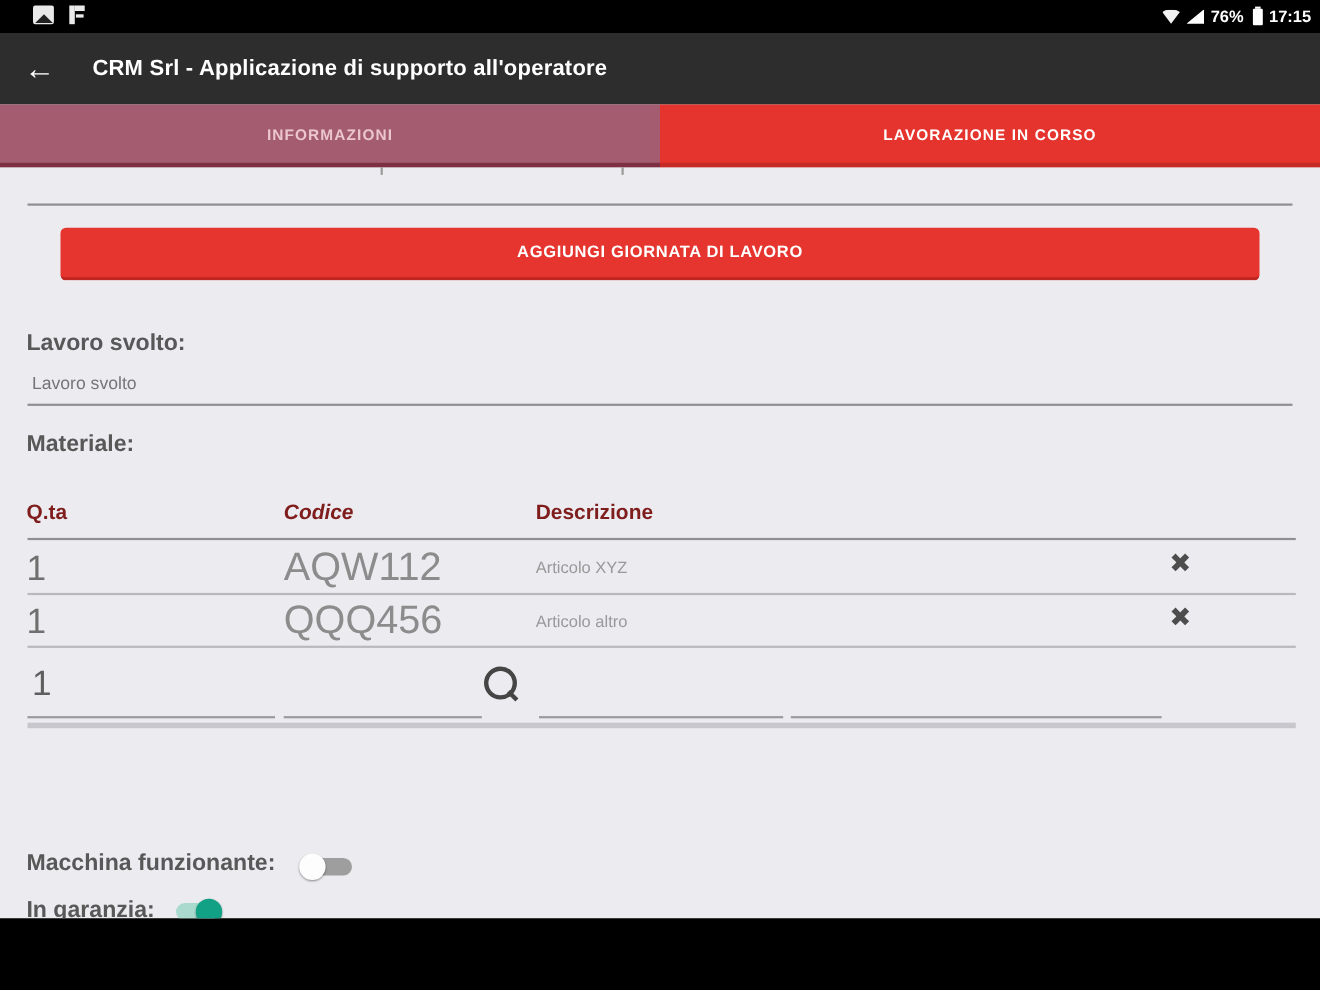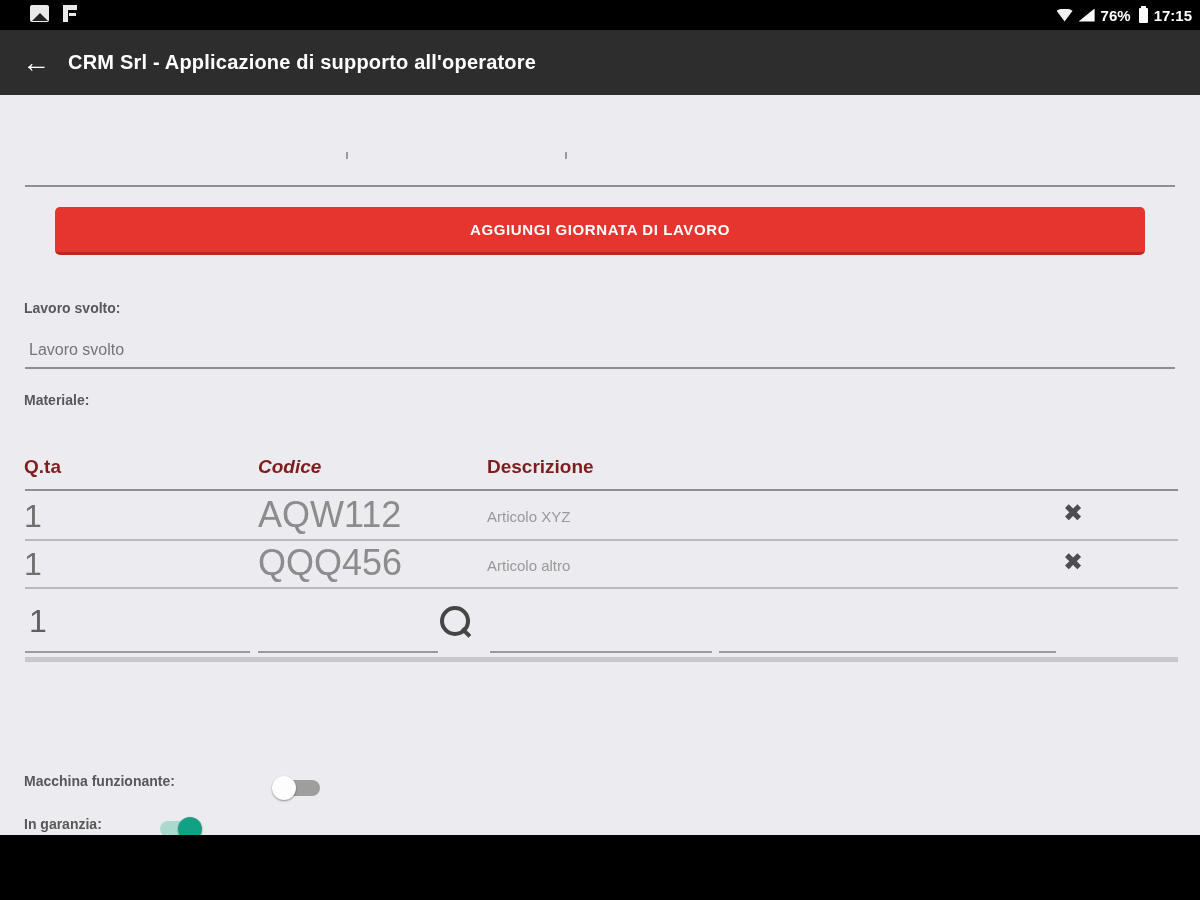--- a/index.html
+++ b/index.html
@@ -17,32 +17,32 @@
   .notif-ic2{width:14px;height:17px;position:relative;}
   .notif-ic2::before{content:"";position:absolute;left:0;top:0;width:5px;height:17px;background:#e9e9e9;}
   .notif-ic2::after{content:"";position:absolute;left:5px;top:0;width:9px;height:5px;background:#e9e9e9;box-shadow:0 7px 0 -1px #e9e9e9;}
   .wifi-icon{width:16px;height:13px;background:#fff;clip-path:polygon(50% 100%,0 18%,18% 6%,50% 0,82% 6%,100% 18%);opacity:.95;}
   .signal-icon{width:16px;height:13px;background:#fff;clip-path:polygon(100% 0,100% 100%,0 100%);}
   .battery-icon{width:9px;height:15px;background:#fff;border-radius:1px;position:relative;margin-left:2px;}
   .battery-icon::before{content:"";position:absolute;top:-2px;left:2px;width:5px;height:2px;background:#fff;}
   
   .app-bar{position:absolute;left:0;top:30px;width:1200px;height:65px;background:#2d2d2d;display:flex;align-items:center;}
   .back-icon{color:#fff;font-size:28px;margin-left:22px;width:34px;line-height:1;cursor:pointer;}
-  .app-title{color:#fff;font-size:20px;font-weight:bold;margin-left:12px;letter-spacing:.2px;}
+  .app-title{color:#fff;font-size:20px;font-weight:bold;margin-left:28px;letter-spacing:.2px;}
   
   .tab-bar{position:absolute;left:0;top:95px;width:1200px;height:57px;display:flex;}
   .tab{flex:1;display:flex;align-items:center;justify-content:center;font-size:14px;font-weight:bold;letter-spacing:1px;box-sizing:border-box;cursor:pointer;}
   .tab-inactive{background:#a45c70;color:#ecc6ce;border-bottom:4px solid #7d3044;}
   .tab-active{background:#e5342e;color:#fff;border-bottom:4px solid #c52b24;}
   
   .underline{position:absolute;height:2px;background:#8e8e93;}
   .row-line{position:absolute;height:2px;background:#b8b8be;}
   .thick-line{position:absolute;height:5px;background:#c7c7cd;}
   .tick{position:absolute;width:2px;height:7px;background:#9b9b9b;}
-  .section-label{position:absolute;font-size:14px;font-weight:bold;color:#585858;}
+  .section-label{position:absolute;font-size:21px;font-weight:bold;color:#585858;}
   .red-btn{position:absolute;left:55px;width:1090px;height:48px;background:#e6352f;border:none;border-radius:5px;border-bottom:3px solid #bf2620;color:#fff;font-family:inherit;font-size:15px;font-weight:bold;letter-spacing:.6px;display:flex;align-items:center;justify-content:center;cursor:pointer;}
   .col-header{position:absolute;font-size:19px;font-weight:bold;color:#7f1d1d;}
   .cell-qty{position:absolute;font-size:32px;color:#6f6f6f;}
   .cell-code{position:absolute;font-size:36px;color:#8c8c8c;}
   .cell-desc{position:absolute;font-size:15px;color:#999;}
   .delete-x{position:absolute;font-size:24px;font-weight:bold;color:#4d4d4d;cursor:pointer;line-height:1;}
   .ghost-input{position:absolute;background:transparent;border:none;outline:none;font-family:inherit;}
   .search-icon{position:absolute;left:440px;top:606px;width:22px;height:22px;border:4px solid #454545;border-radius:50%;cursor:pointer;}
   .search-icon::after{content:"";position:absolute;width:4px;height:11px;background:#454545;left:20px;top:17px;transform:rotate(-45deg);}
   
@@ -73,20 +73,28 @@
       <div class="battery-icon"></div>
       <span>17:15</span>
     </div>
   </div>
 
   <div class="app-bar">
     <span class="back-icon">←</span>
     <span class="app-title">CRM Srl - Applicazione di supporto all'operatore</span>
   </div>
 
+  <div class="tab-bar">
+    <div class="tab tab-inactive">
+      <span>INFORMAZIONI</span>
+    </div>
+    <div class="tab tab-active">
+      <span>LAVORAZIONE IN CORSO</span>
+    </div>
+  </div>
 
   <div class="tick" style="left:346px;top:152px;"></div>
   <div class="tick" style="left:565px;top:152px;"></div>
   <div class="underline" style="left:25px;top:185px;width:1150px;"></div>
 
   <button class="red-btn" style="top:207px;">
     <span>AGGIUNGI GIORNATA DI LAVORO</span>
   </button>
 
   <div class="section-label" style="left:24px;top:300px;">Lavoro svolto:</div>

